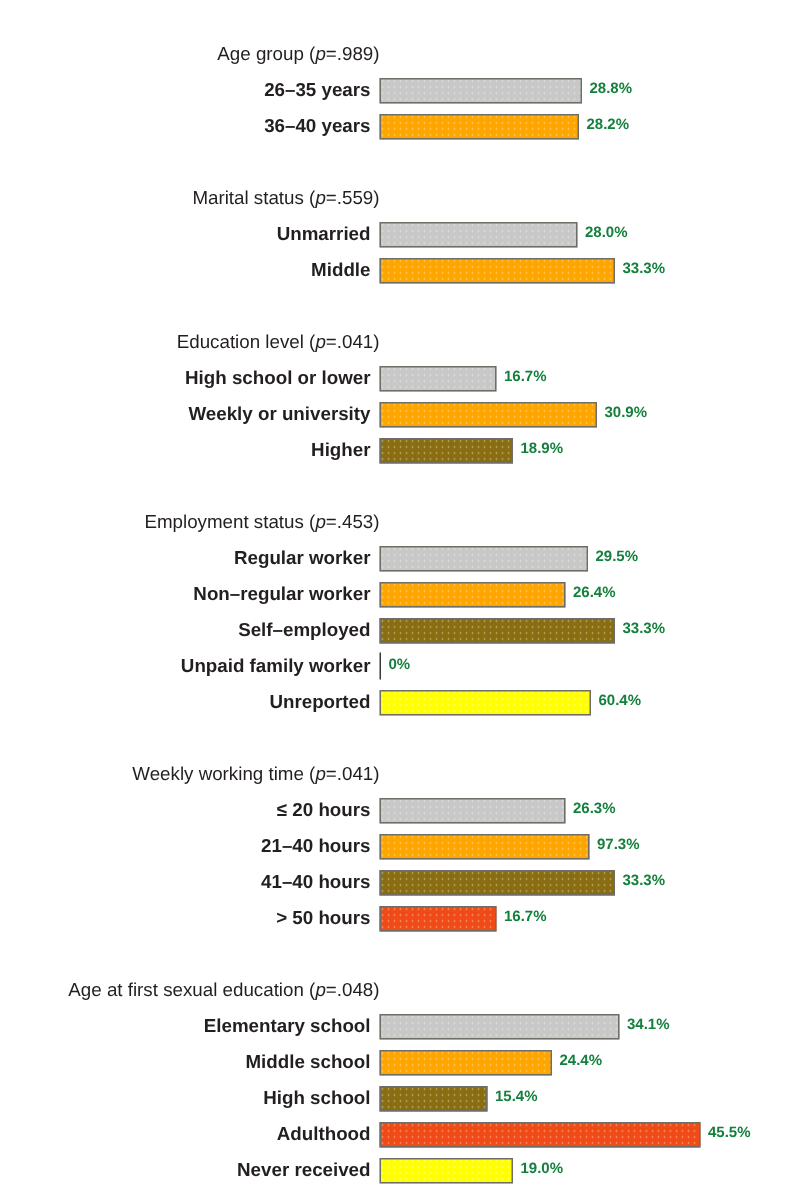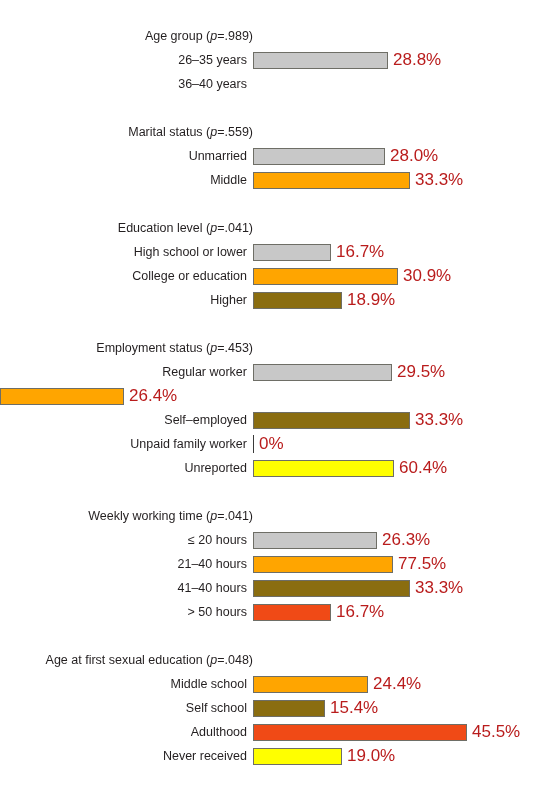--- a/index.html
+++ b/index.html
@@ -36,20 +36,21 @@
     padding-right: 0px;
   }
   .group-header .pital {
     font-style: italic;
   }
 
   .row {
     height: 24px;
     display: flex;
     align-items: center;
+    font-weight: bold;
   }
 
   .row-label {
     width: 253px;
     text-align: right;
     font-size: 12.5px;
     line-height: 16px;
     color: #231f20;
     white-space: nowrap;
     padding-right: 6px;
@@ -81,23 +82,23 @@
     content: "";
     position: absolute;
     left: 0; right: 0; top: 0; bottom: 0;
     background-image:
       radial-gradient(circle at 1px 1px, rgba(255,255,255,0.45) 0.6px, transparent 0.7px);
     background-size: 4px 4px;
     pointer-events: none;
   }
 
   .bar-value {
-    font-size: 17px;
+    font-size: 10px;
     line-height: 16px;
-    color: #b91c1c;
+    color: #15803d;
     white-space: nowrap;
     padding-left: 5px;
   }
 
   .gap {
     height: 24px;
   }
 </style>
 </head>
 <body>
@@ -108,20 +109,24 @@
       <div class="group-header"><span>Age group</span> <span>(</span><span class="pital">p</span><span>=.989)</span></div>
       <div class="row">
         <div class="row-label">26–35 years</div>
         <div class="bar-area">
           <div class="bar" style="width: 135px; background: rgb(200, 200, 200); border-color: rgb(110, 110, 102);"></div>
           <div class="bar-value">28.8%</div>
         </div>
       </div>
       <div class="row">
         <div class="row-label">36–40 years</div>
+        <div class="bar-area">
+          <div class="bar" style="width: 133px; background: rgb(255, 165, 0);"></div>
+          <div class="bar-value">28.2%</div>
+        </div>
       </div>
     </div>
     <div class="gap"></div>
     <div class="group">
       <div class="group-header"><span>Marital status</span> <span>(</span><span class="pital">p</span><span>=.559)</span></div>
       <div class="row">
         <div class="row-label">Unmarried</div>
         <div class="bar-area">
           <div class="bar" style="width: 132px; background: rgb(200, 200, 200); border-color: rgb(110, 110, 102);"></div>
           <div class="bar-value">28.0%</div>
@@ -139,21 +144,21 @@
     <div class="group">
       <div class="group-header"><span>Education level</span> <span>(</span><span class="pital">p</span><span>=.041)</span></div>
       <div class="row">
         <div class="row-label">High school or lower</div>
         <div class="bar-area">
           <div class="bar" style="width: 78px; background: rgb(200, 200, 200); border-color: rgb(110, 110, 102);"></div>
           <div class="bar-value">16.7%</div>
         </div>
       </div>
       <div class="row">
-        <div class="row-label">College or education</div>
+        <div class="row-label">Weekly or university</div>
         <div class="bar-area">
           <div class="bar" style="width: 145px; background: rgb(255, 165, 0);"></div>
           <div class="bar-value">30.9%</div>
         </div>
       </div>
       <div class="row">
         <div class="row-label">Higher</div>
         <div class="bar-area">
           <div class="bar" style="width: 89px; background: rgb(138, 109, 16);"></div>
           <div class="bar-value">18.9%</div>
@@ -164,20 +169,21 @@
     <div class="group">
       <div class="group-header"><span>Employment status</span> <span>(</span><span class="pital">p</span><span>=.453)</span></div>
       <div class="row">
         <div class="row-label">Regular worker</div>
         <div class="bar-area">
           <div class="bar" style="width: 139px; background: rgb(200, 200, 200); border-color: rgb(110, 110, 102);"></div>
           <div class="bar-value">29.5%</div>
         </div>
       </div>
       <div class="row">
+        <div class="row-label">Non–regular worker</div>
         <div class="bar-area">
           <div class="bar" style="width: 124px; background: rgb(255, 165, 0);"></div>
           <div class="bar-value">26.4%</div>
         </div>
       </div>
       <div class="row">
         <div class="row-label">Self–employed</div>
         <div class="bar-area">
           <div class="bar" style="width: 157px; background: rgb(138, 109, 16);"></div>
           <div class="bar-value">33.3%</div>
@@ -205,21 +211,21 @@
         <div class="row-label">≤ 20 hours</div>
         <div class="bar-area">
           <div class="bar" style="width: 124px; background: rgb(200, 200, 200); border-color: rgb(110, 110, 102);"></div>
           <div class="bar-value">26.3%</div>
         </div>
       </div>
       <div class="row">
         <div class="row-label">21–40 hours</div>
         <div class="bar-area">
           <div class="bar" style="width: 140px; background: rgb(255, 165, 0);"></div>
-          <div class="bar-value">77.5%</div>
+          <div class="bar-value">97.3%</div>
         </div>
       </div>
       <div class="row">
         <div class="row-label">41–40 hours</div>
         <div class="bar-area">
           <div class="bar" style="width: 157px; background: rgb(138, 109, 16);"></div>
           <div class="bar-value">33.3%</div>
         </div>
       </div>
       <div class="row">
@@ -227,28 +233,35 @@
         <div class="bar-area">
           <div class="bar" style="width: 78px; background: rgb(240, 74, 22);"></div>
           <div class="bar-value">16.7%</div>
         </div>
       </div>
     </div>
     <div class="gap"></div>
     <div class="group">
       <div class="group-header"><span>Age at first sexual education</span> <span>(</span><span class="pital">p</span><span>=.048)</span></div>
       <div class="row">
+        <div class="row-label">Elementary school</div>
+        <div class="bar-area">
+          <div class="bar" style="width: 160px; background: rgb(200, 200, 200); border-color: rgb(110, 110, 102);"></div>
+          <div class="bar-value">34.1%</div>
+        </div>
+      </div>
+      <div class="row">
         <div class="row-label">Middle school</div>
         <div class="bar-area">
           <div class="bar" style="width: 115px; background: rgb(255, 165, 0);"></div>
           <div class="bar-value">24.4%</div>
         </div>
       </div>
       <div class="row">
-        <div class="row-label">Self school</div>
+        <div class="row-label">High school</div>
         <div class="bar-area">
           <div class="bar" style="width: 72px; background: rgb(138, 109, 16);"></div>
           <div class="bar-value">15.4%</div>
         </div>
       </div>
       <div class="row">
         <div class="row-label">Adulthood</div>
         <div class="bar-area">
           <div class="bar" style="width: 214px; background: rgb(240, 74, 22);"></div>
           <div class="bar-value">45.5%</div>

